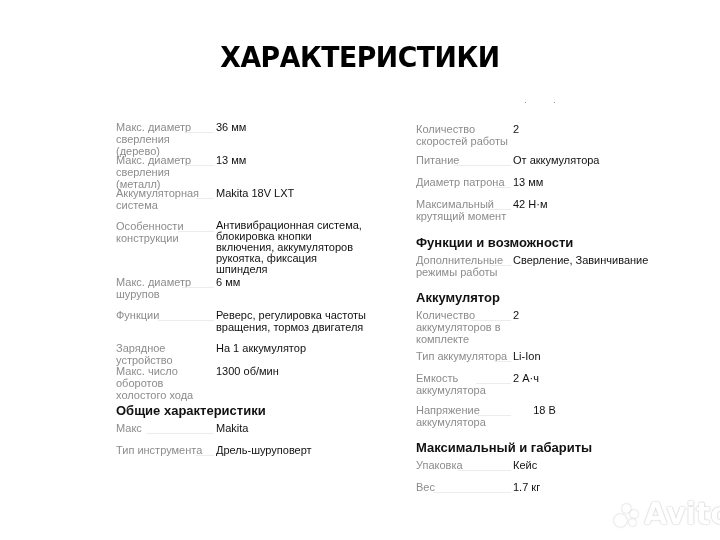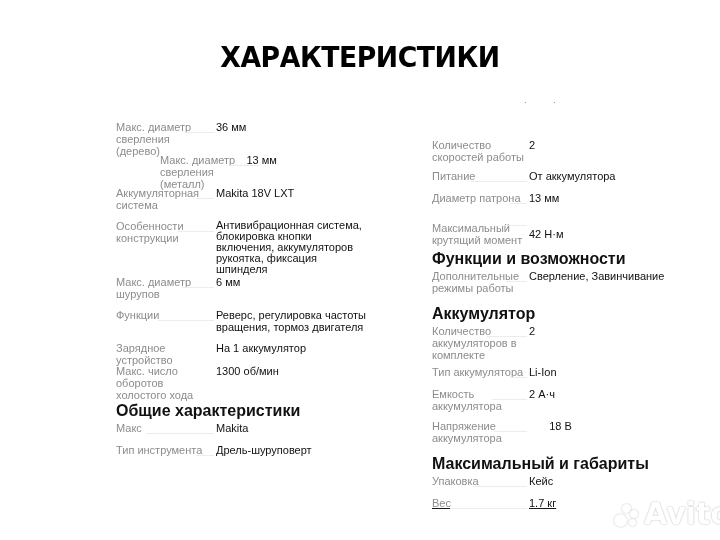--- a/index.html
+++ b/index.html
@@ -7,33 +7,33 @@
     width: 720px; height: 540px; background: #ffffff; position: relative; overflow: hidden;
     font-family: "Liberation Sans", "DejaVu Sans", sans-serif; color: #1a1a1a;
   }
   .title {
     position: absolute; left: 0; top: 40px; width: 720px; text-align: center;
     font-family: "DejaVu Sans", sans-serif; font-weight: bold; font-size: 29px;
     letter-spacing: -0.5px; color: #000; transform: scaleX(0.92);
   }
   .col { position: absolute; }
   .col-left { left: 116px; top: 121px; width: 260px; }
-  .col-right { left: 432px; top: 123px; width: 240px; margin-top: 16px; }
+  .col-right { left: 416px; top: 123px; width: 240px; }
   .row { position: relative; display: flex; font-size: 11px; line-height: 12px; }
   .row .label { color: #8c8c8c; position: relative; }
   .row .value { color: #111; }
   .col-left .row .label { width: 100px; }
   .col-left .row .value { width: 150px; }
   .col-right .row .label { width: 97px; }
   .col-right .row .value { width: 140px; white-space: nowrap; }
   .row .leader {
     position: absolute; height: 0; border-bottom: 1px solid #ececec;
   }
   .section-title {
-    font-size: 16px; font-weight: bold; color: #111; line-height: 12px;
+    font-size: 13px; font-weight: bold; color: #111; line-height: 12px;
   }
   .dots { position: absolute; top: 98px; font-size: 8px; color: #777; }
   .avito {
     position: absolute; left: 612px; top: 496px; display: flex; align-items: center;
     font-family: "DejaVu Sans", sans-serif; font-weight: bold; font-size: 30px; color: #fff;
     text-shadow: 0 0 2px #c8c8c8, 0 0 1px #bbb;
   }
   .avito .logo { position: relative; width: 30px; height: 28px; margin-right: 2px; }
   .avito .logo span {
     position: absolute; background: #fff; border-radius: 50%;
@@ -47,21 +47,21 @@
 
 <div class="dots" style="left:524px;">·</div>
 <div class="dots" style="left:553px;">·</div>
 
 <div class="col col-left">
   <div class="row" style="height:33px;">
     <div class="label">Макс. диаметр сверления (дерево)</div>
     <div class="leader" style="left:70px;width:28px;top:11px;"></div>
     <div class="value">36 мм</div>
   </div>
-  <div class="row" style="height:33px;margin-left:44px;">
+  <div class="row" style="height:33px;">
     <div class="label">Макс. диаметр сверления (металл)</div>
     <div class="leader" style="left:70px;width:28px;top:11px;"></div>
     <div class="value">13 мм</div>
   </div>
   <div class="row" style="height:33px;">
     <div class="label">Аккумуляторная система</div>
     <div class="leader" style="left:80px;width:18px;top:11px;"></div>
     <div class="value">Makita 18V LXT</div>
   </div>
   <div class="row" style="height:56px;">
@@ -109,21 +109,21 @@
   <div class="row" style="height:22px;">
     <div class="label">Питание</div>
     <div class="leader" style="left:38px;width:57px;top:11px;"></div>
     <div class="value">От аккумулятора</div>
   </div>
   <div class="row" style="height:22px;">
     <div class="label">Диаметр патрона</div>
     <div class="leader" style="left:78px;width:17px;top:11px;"></div>
     <div class="value">13 мм</div>
   </div>
-  <div class="row" style="height:39px;align-items:center;">
+  <div class="row" style="height:39px;">
     <div class="label">Максимальный крутящий момент</div>
     <div class="leader" style="left:72px;width:23px;top:11px;"></div>
     <div class="value">42 Н·м</div>
   </div>
 
   <div class="section-title" style="height:17px;">Функции и возможности</div>
   <div class="row" style="height:38px;">
     <div class="label">Дополнительные режимы работы</div>
     <div class="leader" style="left:74px;width:21px;top:11px;"></div>
     <div class="value">Сверление, Завинчивание</div>
@@ -150,21 +150,21 @@
     <div class="leader" style="left:62px;width:33px;top:11px;"></div>
     <div class="value">18 В</div>
   </div>
 
   <div class="section-title" style="height:17px;">Максимальный и габариты</div>
   <div class="row" style="height:22px;">
     <div class="label">Упаковка</div>
     <div class="leader" style="left:42px;width:53px;top:11px;"></div>
     <div class="value">Кейс</div>
   </div>
-  <div class="row" style="height:22px;text-decoration:underline;">
+  <div class="row" style="height:22px;">
     <div class="label">Вес</div>
     <div class="leader" style="left:18px;width:77px;top:11px;"></div>
     <div class="value">1.7 кг</div>
   </div>
 </div>
 
 <div class="avito">
   <div class="logo">
     <span style="left:2px;top:14px;width:13px;height:13px;"></span>
     <span style="left:10px;top:4px;width:9px;height:9px;"></span>

